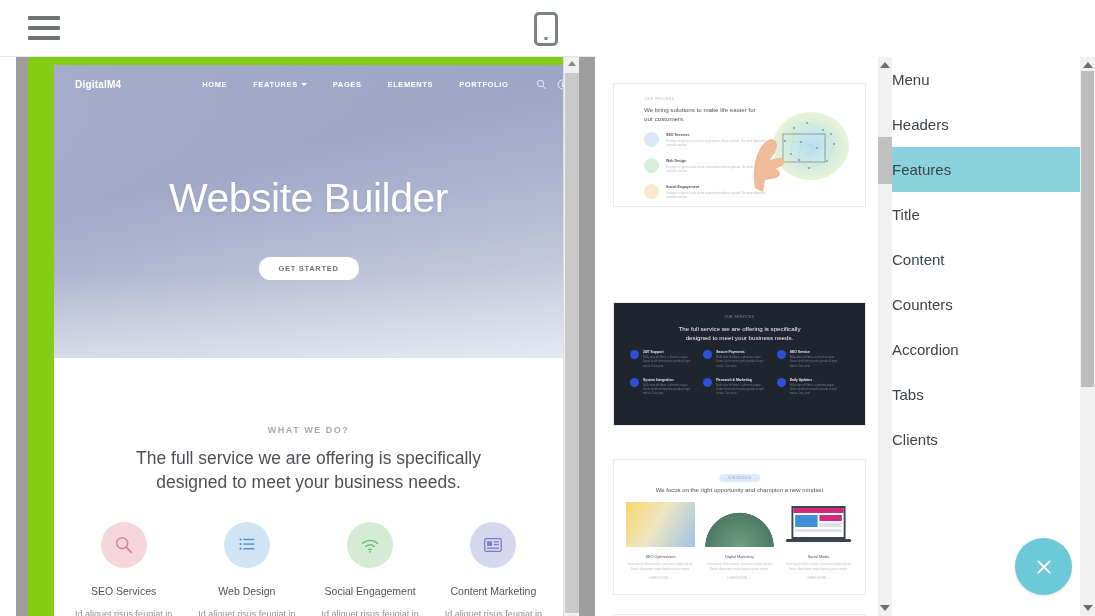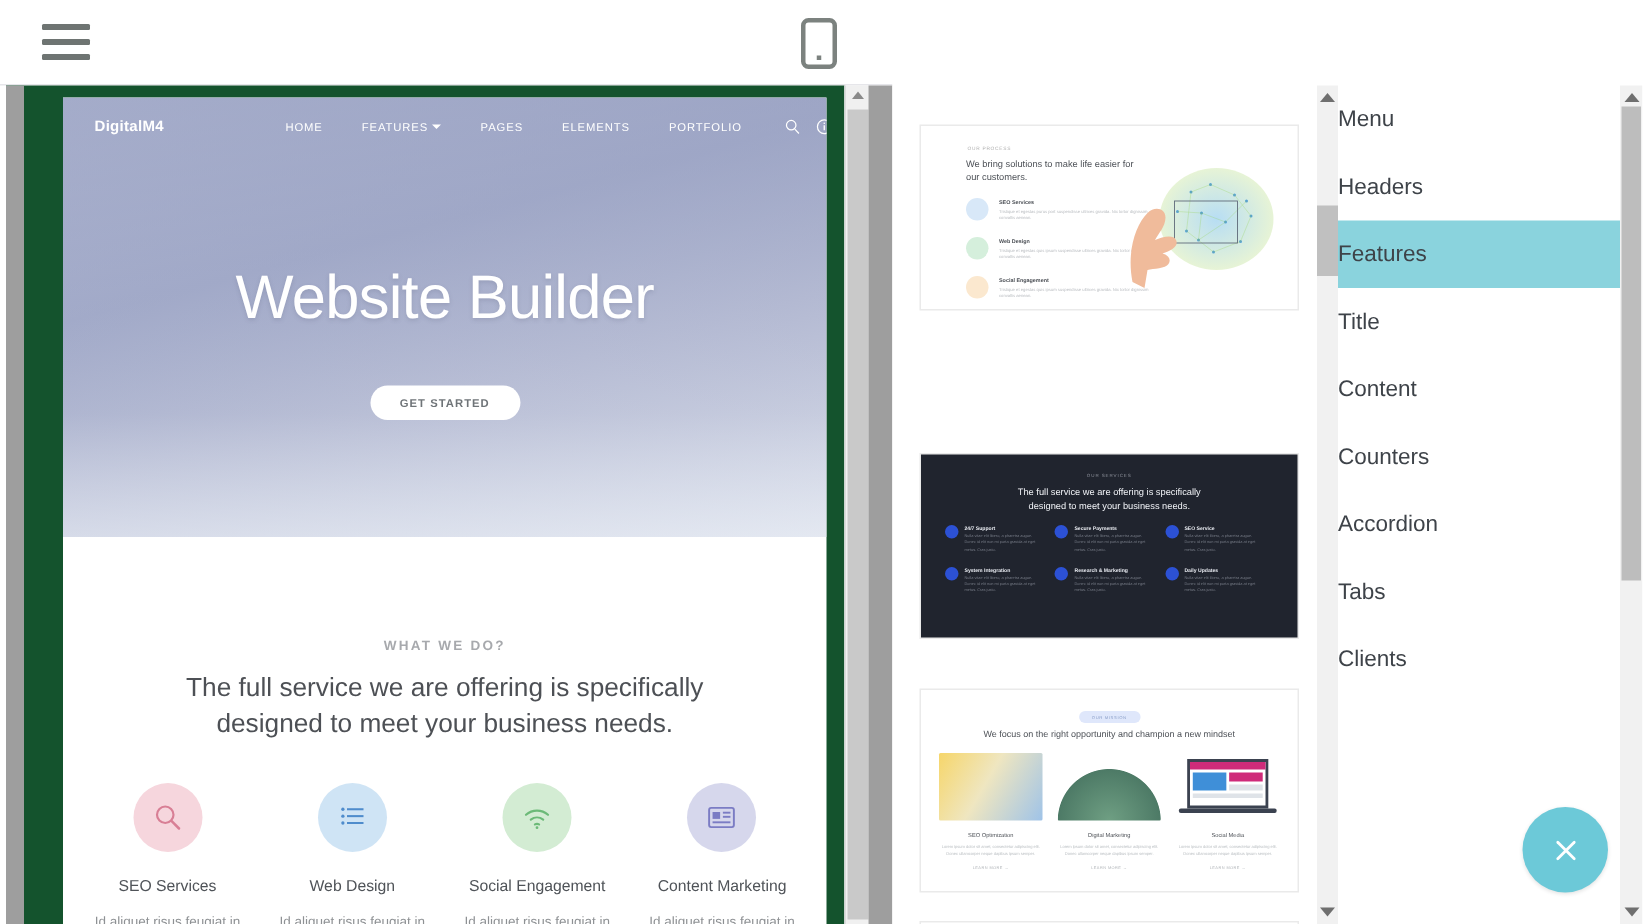--- a/index.html
+++ b/index.html
@@ -31,22 +31,22 @@
     cursor: pointer;
   }
   .device-icon::after {
     content: ""; position: absolute; left: 50%; bottom: 3px;
     transform: translateX(-50%);
     width: 3px; height: 3px; background: #7c827f;
   }
 
   
   .editor-area {
-    position: absolute; left: 4px; top: 57px; width: 559px; height: 559px;
-    background: #14532d;
+    position: absolute; left: 16px; top: 57px; width: 559px; height: 559px;
+    background: #84cc16;
     overflow: hidden;
   }
   .left-gutter {
     position: absolute; left: 0; top: 0; width: 12px; height: 559px;
     background: #9e9e9e;
   }
   .page-canvas {
     position: absolute; left: 38px; top: 8px; width: 509px; height: 551px;
     background: #ffffff;
     overflow: hidden;
@@ -63,21 +63,21 @@
     position: absolute; left: 0; top: 0; width: 100%; height: 38px;
     display: flex; align-items: center;
   }
   .site-logo {
     margin-left: 21px; color: #ffffff; font-weight: bold;
     font-size: 10px; letter-spacing: .2px;
   }
   .nav-links { display: flex; align-items: center; margin-left: 81px; gap: 26px; }
   .nav-links a {
     color: #ffffff; font-size: 7.5px; letter-spacing: .6px;
-    text-decoration: none; font-weight: 400; white-space: nowrap;
+    text-decoration: none; font-weight: 700; white-space: nowrap;
   }
   .caret-dn {
     display: inline-block; width: 0; height: 0; margin-left: 3px;
     border-left: 3px solid transparent; border-right: 3px solid transparent;
     border-top: 3px solid #ffffff; vertical-align: 1px;
   }
   .nav-icons { margin-left: 28px; display: flex; gap: 10px; align-items: center; }
   .nav-icons svg { display: block; }
   .hero-title {
     position: absolute; top: 110px; width: 100%; text-align: center;

